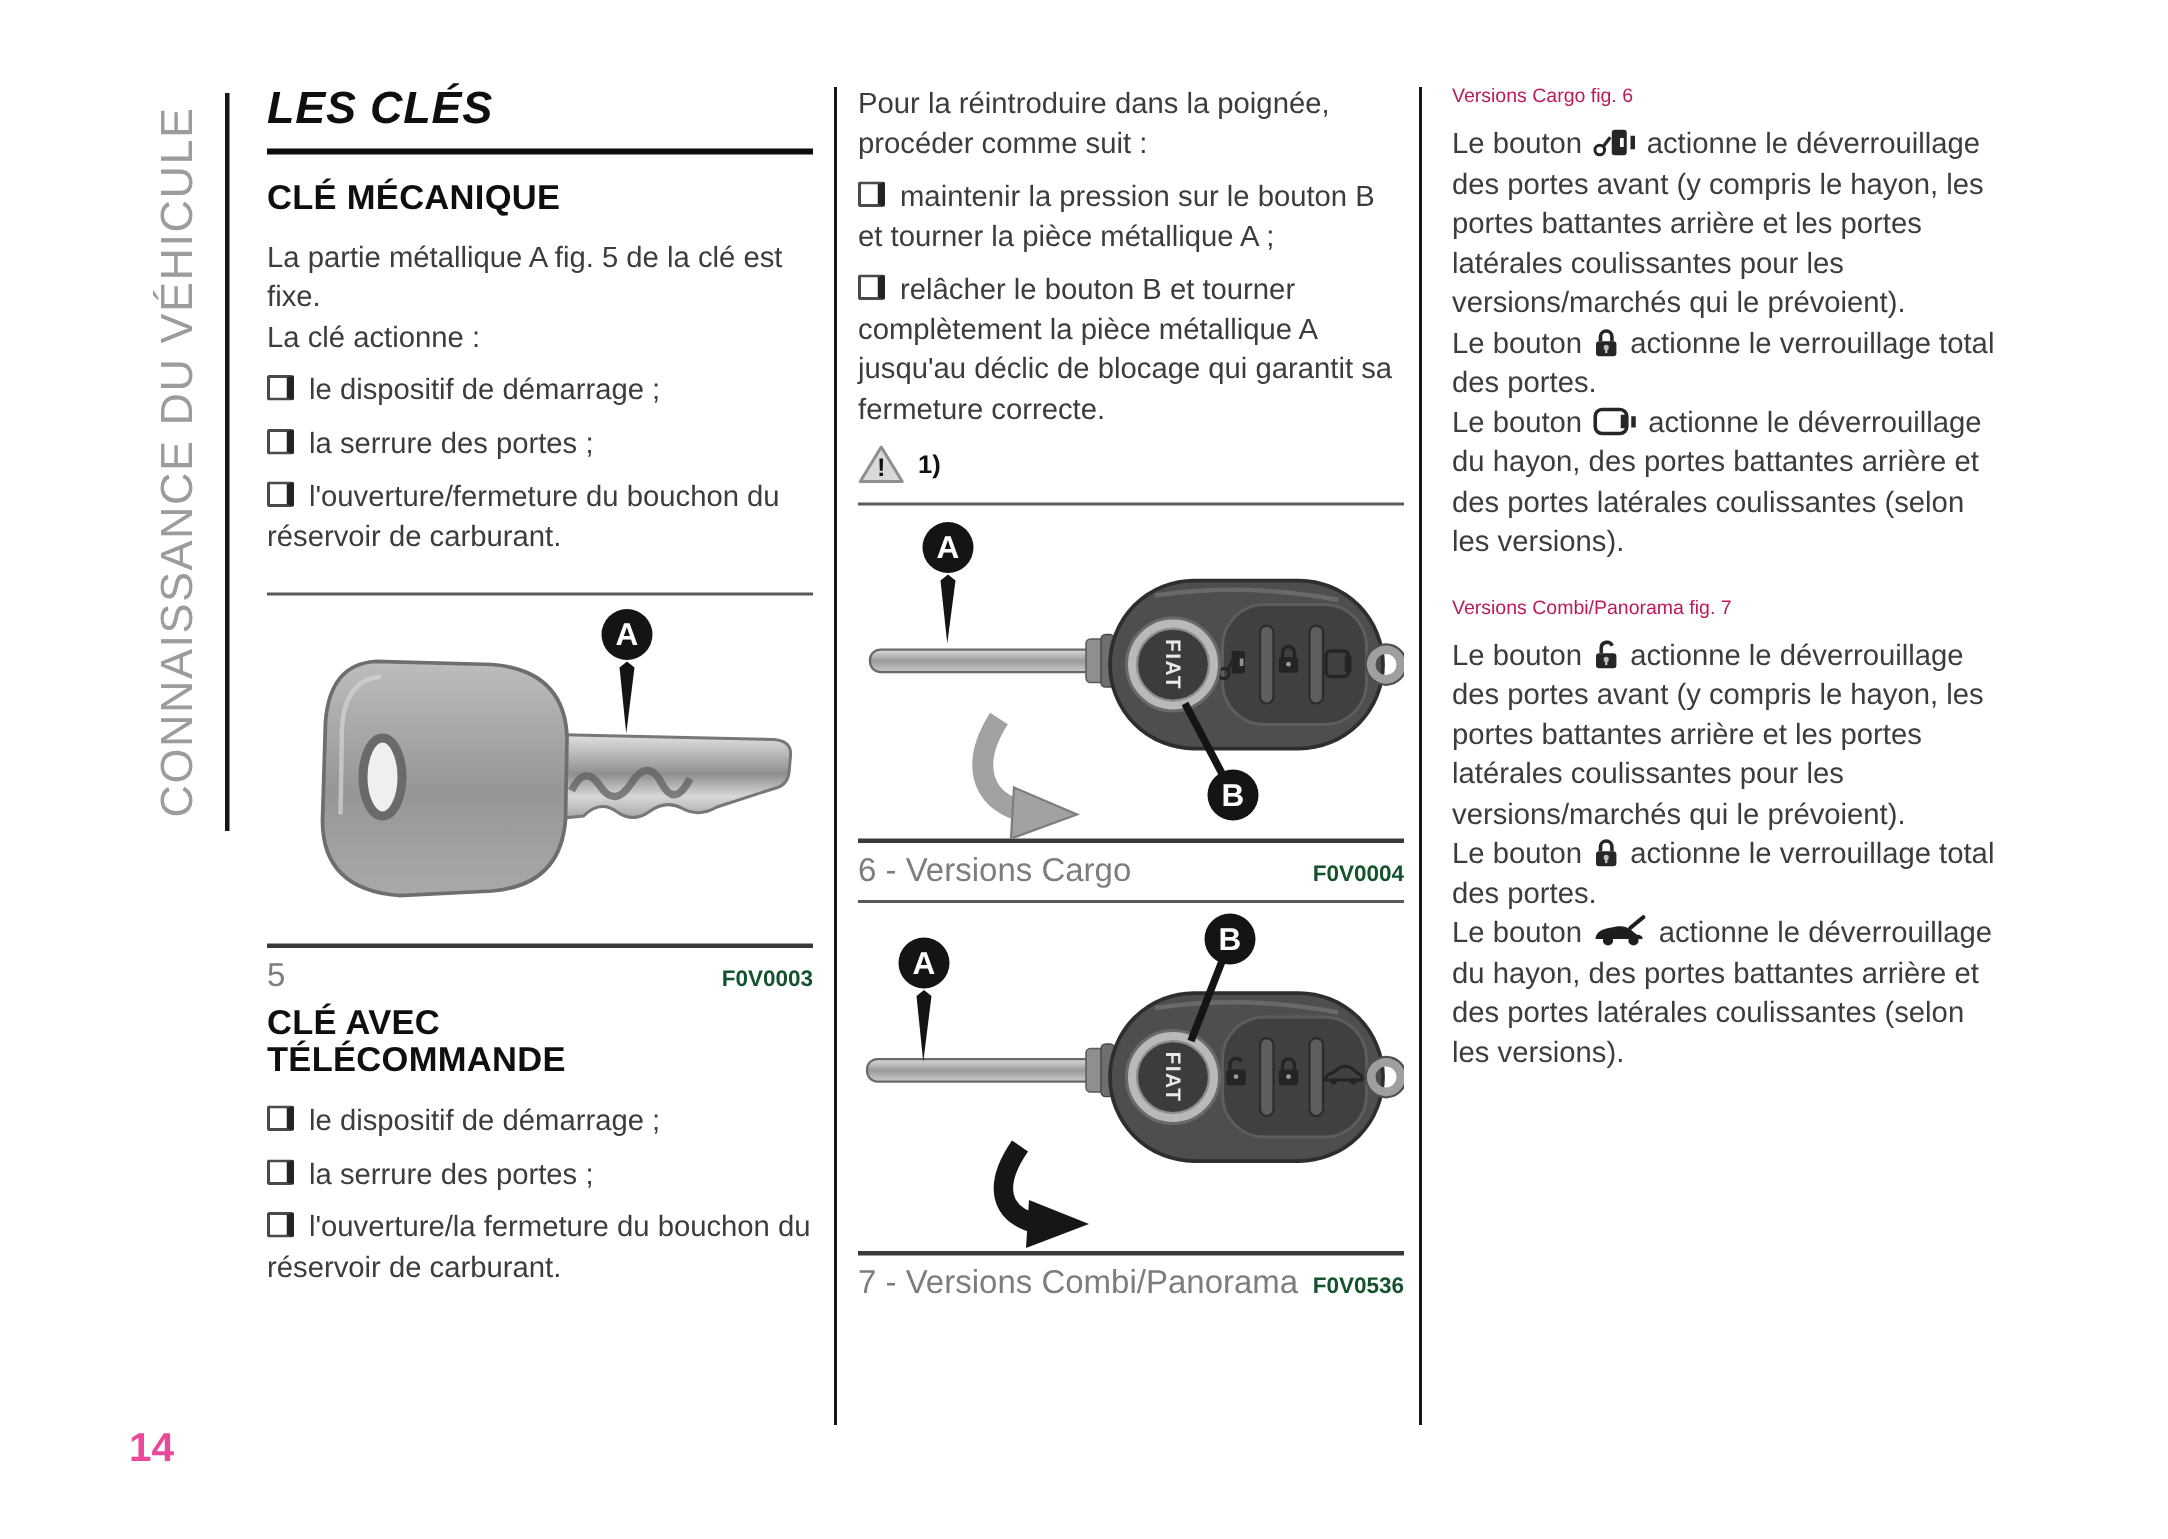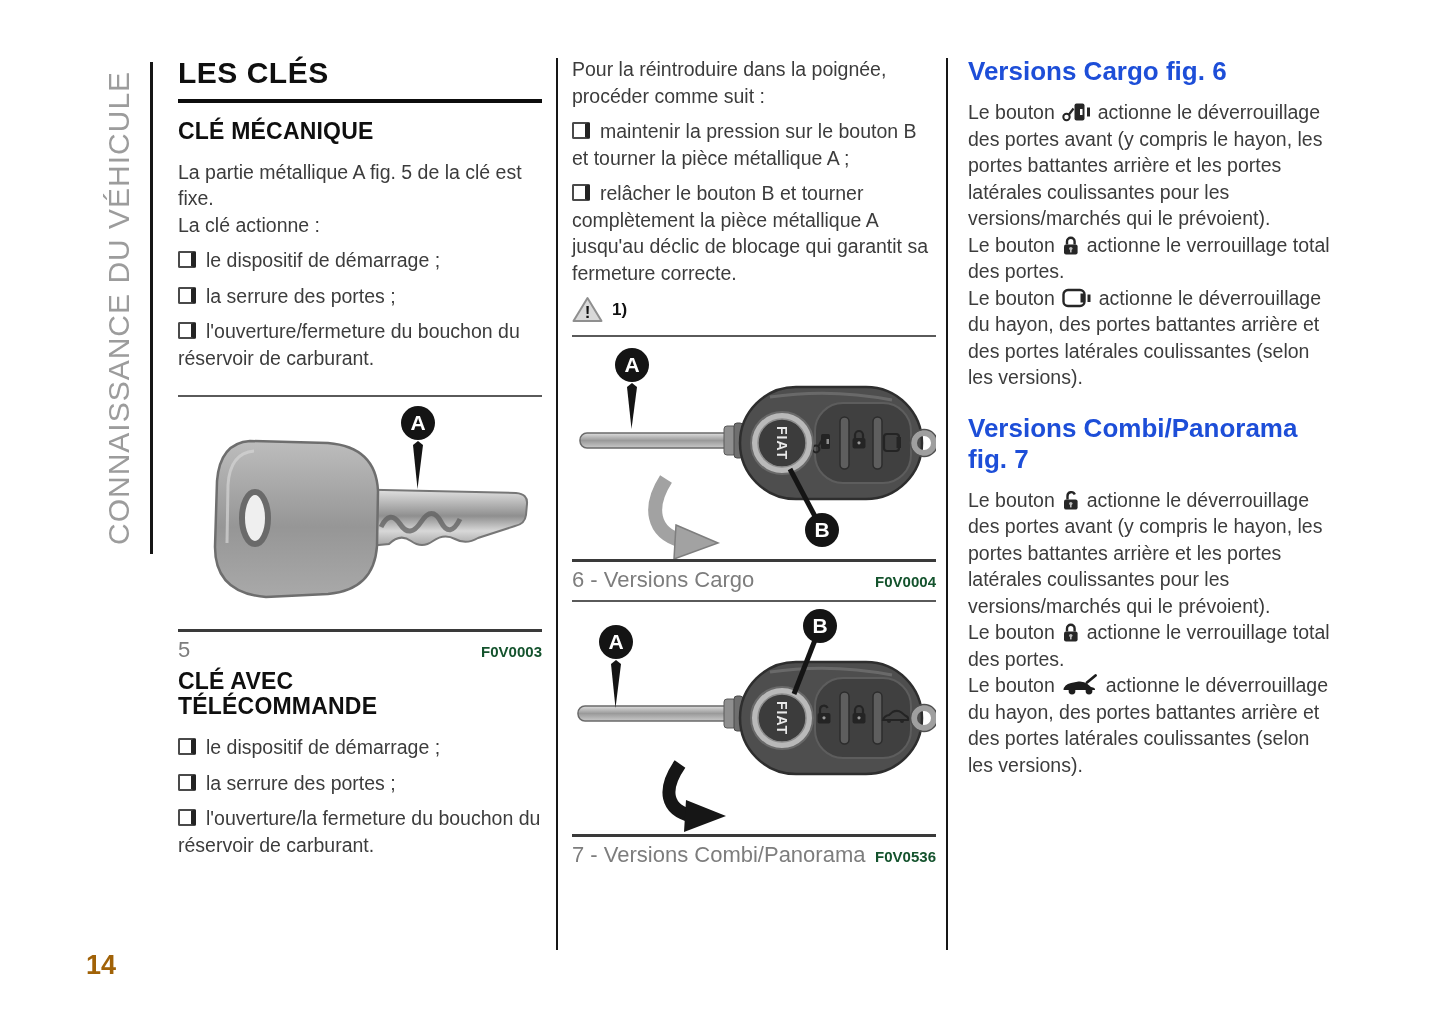--- a/index.html
+++ b/index.html
@@ -11,34 +11,34 @@
   
   .chapter-vertical {
     position:absolute; left:96px; top:62px; width:46px; height:492px;
     writing-mode:vertical-rl; transform:rotate(180deg);
     font-size:30px; color:#9c9c9c; letter-spacing:1px; white-space:nowrap;
     text-align:center; line-height:46px;
   }
   .chapter-rule { position:absolute; left:150px; top:62px; width:3px; height:492px; background:#161616; }
   .vsep { position:absolute; top:58px; width:2px; height:892px; background:#161616; }
   .vsep1 { left:556px; } .vsep2 { left:946px; }
-  .page-number { position:absolute; left:86px; top:950px; font-size:27px; font-weight:bold; color:#a16207; }
+  .page-number { position:absolute; left:86px; top:950px; font-size:27px; font-weight:bold; color:#ec4899; }
 
   .col { position:absolute; top:56px; }
   .col1 { left:178px; width:364px; }
   .col2 { left:572px; width:364px; }
   .col3 { left:968px; width:370px; }
 
   .title {
     font-size:30px; font-weight:bold; letter-spacing:.5px; color:#0f0f0f;
-    border-bottom:4px solid #0d0d0d; padding-bottom:9px; margin:0 0 16px 0;
+    border-bottom:4px solid #0d0d0d; padding-bottom:9px; margin:0 0 16px 0;font-style:italic;
   }
   .h2 { font-size:23px; font-weight:bold; letter-spacing:.2px; color:#0f0f0f; margin:6px 0 15px 0; line-height:1.08; }
   .h2 span { display:block; }
-  .h3 { font-size:26px; font-weight:bold; color:#1d4ed8; margin:0 0 12px 0; }
+  .h3 { font-size:13px; font-weight:normal; color:#be185d; margin:0 0 12px 0; }
   .combi-head { margin-top:22px; }
 
   p { margin:0; font-size:19.5px; line-height:1.36; }
   .bullet { margin-top:9px; }
   .sq {
     display:inline-block; width:11px; height:13px; margin-right:10px;
     border:2px solid #4a4a4a; border-right:5px solid #232323; border-radius:2px;
     vertical-align:-1px;
   }
 

